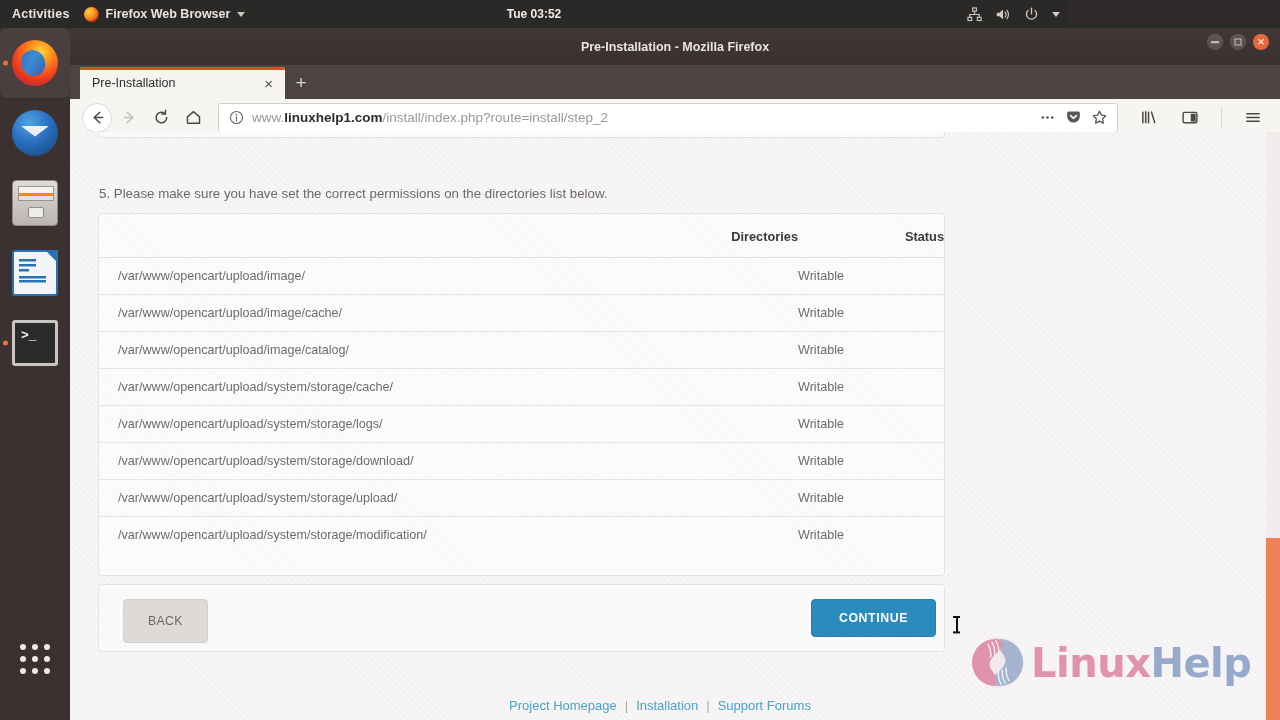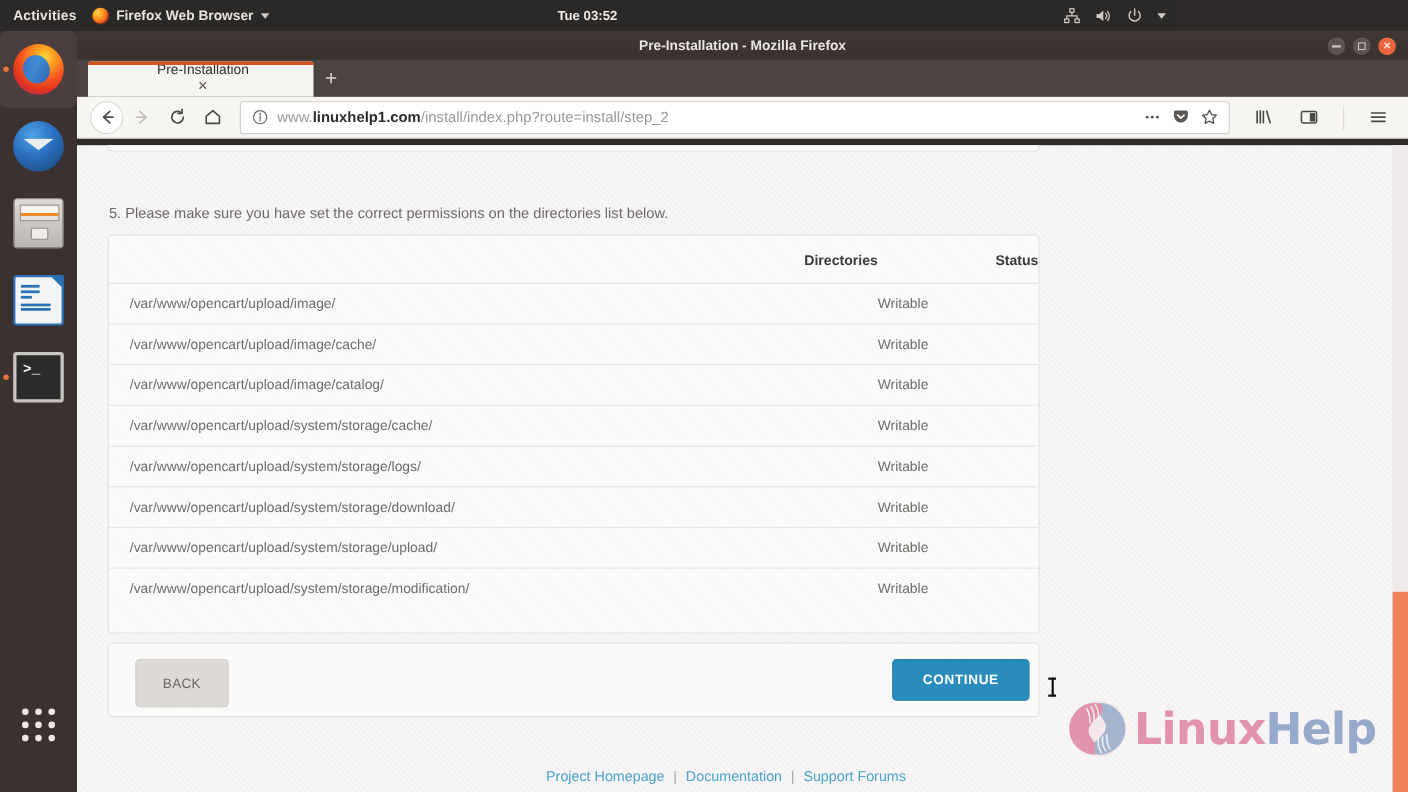--- a/index.html
+++ b/index.html
@@ -80,39 +80,39 @@
     font-family:"Liberation Mono", monospace; font-size:13px; font-weight:bold;}
   
   .ic-apps { display:grid; grid-template-columns:repeat(3,6px); grid-template-rows:repeat(3,6px);
     gap:6px; width:auto; height:auto; }
   .ic-apps i { width:6px; height:6px; border-radius:50%; background:#ece9e6; display:block; }
 
   
   #ffwin { position:absolute; left:70px; top:28px; width:1210px; height:692px; z-index:10; }
 
   #ff-titlebar {
-    height:26px; background:linear-gradient(#413836,#393130);
+    height:37px; background:linear-gradient(#413836,#393130);
     display:flex; align-items:center; justify-content:center; position:relative;
   }
   #ff-titlebar .t-text { color:#e9e5e1; font-size:12.5px; font-weight:bold; }
   #ff-titlebar .wbtns { position:absolute; right:11px; top:0; height:28px; display:flex; align-items:center; gap:7px; }
   .wb { width:16px; height:16px; border-radius:50%; position:relative; cursor:pointer;
         background:#5c5250; box-shadow:inset 0 1px 0 rgba(255,255,255,.09); }
   .wb.close { background:#e8663b; }
   .wb span { position:absolute; left:50%; top:50%; transform:translate(-50%,-50%);
              color:#2c2726; font-size:9px; line-height:1; font-weight:bold; }
   .wb.close span { color:#fbe6dc; }
   .wb-min-bar { position:absolute; left:4px; top:7.5px; width:8px; height:1.6px; background:#cfc7c3; }
   .wb-max-box { position:absolute; left:4.5px; top:4.5px; width:7px; height:7px; border:1.6px solid #cfc7c3; }
 
   
   #ff-tabstrip { height:34px; background:#4c4441; display:flex; align-items:flex-end; padding-left:10px; }
   .tab {
     width:205px; height:32px; background:#f6f4f1; border-radius:3px 3px 0 0;
-    display:flex; align-items:center; padding:0 8px 0 12px; position:relative; cursor:pointer;flex-direction:column;
+    display:flex; align-items:center; padding:0 8px 0 12px; position:relative; cursor:pointer;
   }
   .tab::before{content:"";position:absolute;left:0;right:0;top:0;height:2.5px;background:#d4531e;border-radius:3px 3px 0 0;}
   .tab .tab-title { flex:1; font-size:12.5px; color:#2f2f2f; white-space:nowrap; overflow:hidden; text-overflow:ellipsis; }
   .tab .tab-close { font-size:15px; color:#53504d; line-height:1; padding:2px 4px; cursor:pointer; }
   .newtab { width:32px; height:32px; display:flex; align-items:center; justify-content:center;
             color:#d9d4d0; font-size:19px; cursor:pointer; }
 
   
   #ff-navbar { height:38px; background:#f7f5f2; display:flex; align-items:center; padding:0 12px; gap:2px;
                border-bottom:1px solid #d8d4cf; }
@@ -407,21 +407,21 @@
         </tbody>
       </table>
     </div>
 
     <div class="btnbar">
       <div class="btn-back">BACK</div>
       <div class="btn-continue">CONTINUE</div>
     </div>
 
     <div class="footer-links">
-      <a>Project Homepage</a><span class="sep">|</span><a>Documentation</a><span class="sep">|</span><a>Support Forums</a>
+      <a>Project Homepage</a><span class="sep">|</span><a>Installation</a><span class="sep">|</span><a>Support Forums</a>
     </div>
 
     <div class="watermark">
       <span class="wm-mark">
         <svg width="57" height="57" viewBox="0 0 58 58">
           <circle cx="29" cy="29" r="26" fill="#f3e7ec"></circle>
           <path d="M30 5 a24 24 0 0 1 0 48 c-9 0-9-8-4-12 c6-5 10-9 10-14 c0-6-6-9-6-13 c0-4 0-7 0-9z" fill="#9fb0cc"></path>
           <path d="M26 53 a24 24 0 0 1 0-48 c9 0 9 8 4 12 c-6 5-10 9-10 14 c0 6 6 9 6 13 c0 4 0 7 0 9z" fill="#e08aa6"></path>
           <path d="M18 10 q4 6 3 14 M22 8 q4 6 3 14 M26 6.5 q4 6 3 14" stroke="#ffffff" stroke-width="1.4" fill="none" opacity=".85"></path>
           <path d="M40 48 q-4-6-3-14 M36 50 q-4-6-3-14 M32 51.5 q-4-6-3-14" stroke="#ffffff" stroke-width="1.4" fill="none" opacity=".85"></path>

